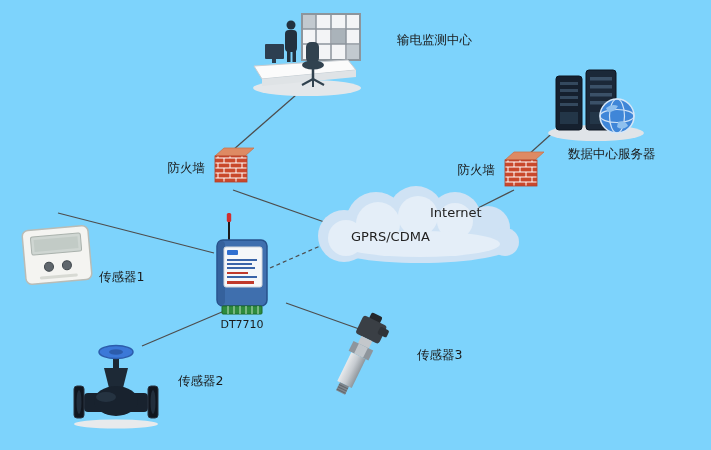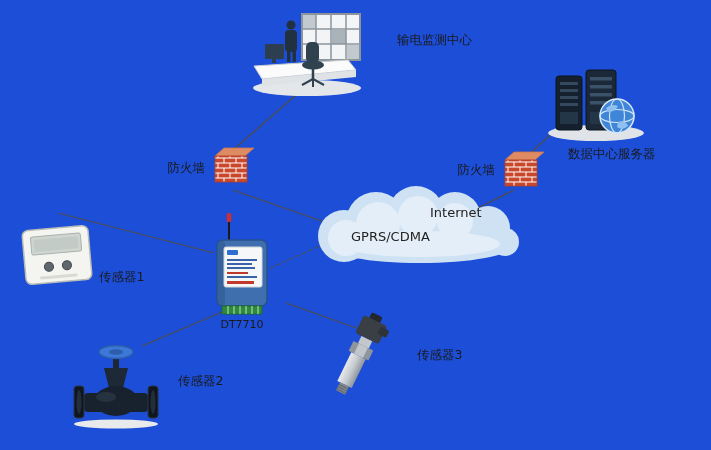--- a/index.html
+++ b/index.html
@@ -1,16 +1,16 @@
 <!DOCTYPE html>
 <html><head>
 <meta charset="utf-8">
 <style>
   html,body{margin:0;padding:0;background:#ffffff;}
-  #stage{position:relative;width:711px;height:450px;background:#1d4ed8;overflow:hidden;
+  #stage{position:relative;width:711px;height:450px;background:#7dd3fc;overflow:hidden;
          font-family:"DejaVu Sans", sans-serif;}
   svg{position:absolute;left:0;top:0;}
   text{font-family:"DejaVu Sans", sans-serif;fill:#1a1a1a;}
   .lbl{font-size:12.5px;}
   .lbl-sm{font-size:11px;}
   .lbl-cloud{font-size:13px;fill:#222;}
 </style>
 </head>
 <body>
 

